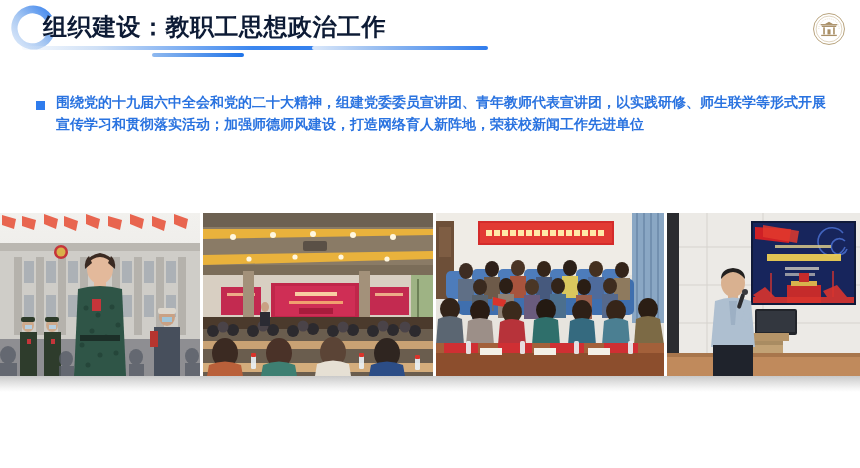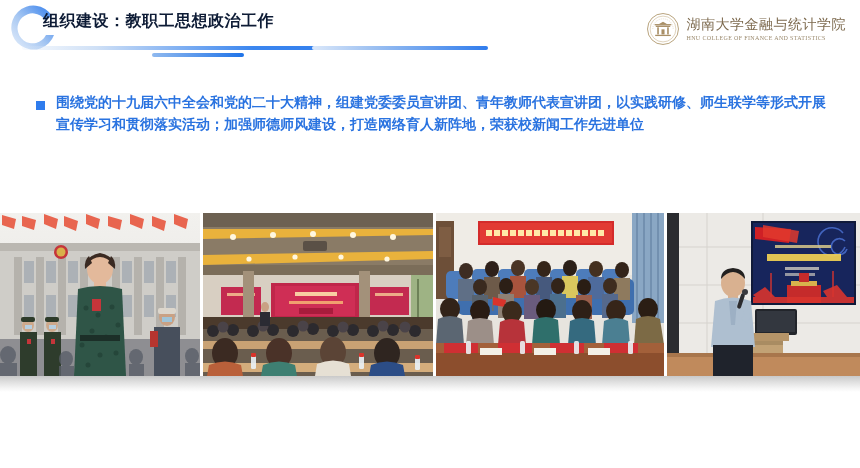--- a/index.html
+++ b/index.html
@@ -22,21 +22,21 @@
     width: 860px; height: 70px;
   }
   #ring-deco {
     position: absolute;
     left: 4px; top: 2px;
     width: 58px; height: 58px;
   }
   #page-title {
     position: absolute;
     left: 43px; top: 11px;
-    font-size: 16px;
+    font-size: 24px;
     font-weight: bold;
     color: #0d1b35;
     letter-spacing: 0.5px;
     white-space: nowrap;
     font-family: "Liberation Serif", "DejaVu Serif", serif;
   }
   #title-underline-wrap {
     position: absolute;
     left: 22px; top: 44px;
     width: 450px; height: 16px;
@@ -182,24 +182,20 @@
 
       <rect x="11.5" y="16" width="17" height="1.6" fill="#a98f66"></rect>
       <rect x="10.2" y="14.2" width="19.6" height="1.5" fill="#a98f66"></rect>
       <rect x="13.2" y="18" width="1.9" height="8.4" fill="#a98f66"></rect>
       <rect x="24.9" y="18" width="1.9" height="8.4" fill="#a98f66"></rect>
       <rect x="18.2" y="20.4" width="3.6" height="6" fill="#a98f66"></rect>
       <rect x="10.8" y="26.8" width="18.4" height="1.5" fill="#a98f66"></rect>
       <path d="M20 11.4 L24.6 14.1 L15.4 14.1 Z" fill="#a98f66"></path>
       <path d="M8 20 A12 12 0 0 1 32 20" fill="none" stroke="#c9b490" stroke-width="0.6" stroke-dasharray="1 1.4"></path>
     </svg>
-    <div id="logo-text">
-      <div id="logo-cn">湖南大学金融与统计学院</div>
-      <div id="logo-en">HNU COLLEGE OF FINANCE AND STATISTICS</div>
-    </div>
   </div>
 </div>
 
 <div id="body-block">
   <div id="bullet-row">
     <div id="bullet-square"></div>
     <div id="bullet-text">围绕党的十九届六中全会和党的二十大精神，组建党委委员宣讲团、青年教师代表宣讲团，以实践研修、师生联学等形式开展宣传学习和贯彻落实活动；加强师德师风建设，打造网络育人新阵地，荣获校新闻工作先进单位</div>
   </div>
 </div>
 

